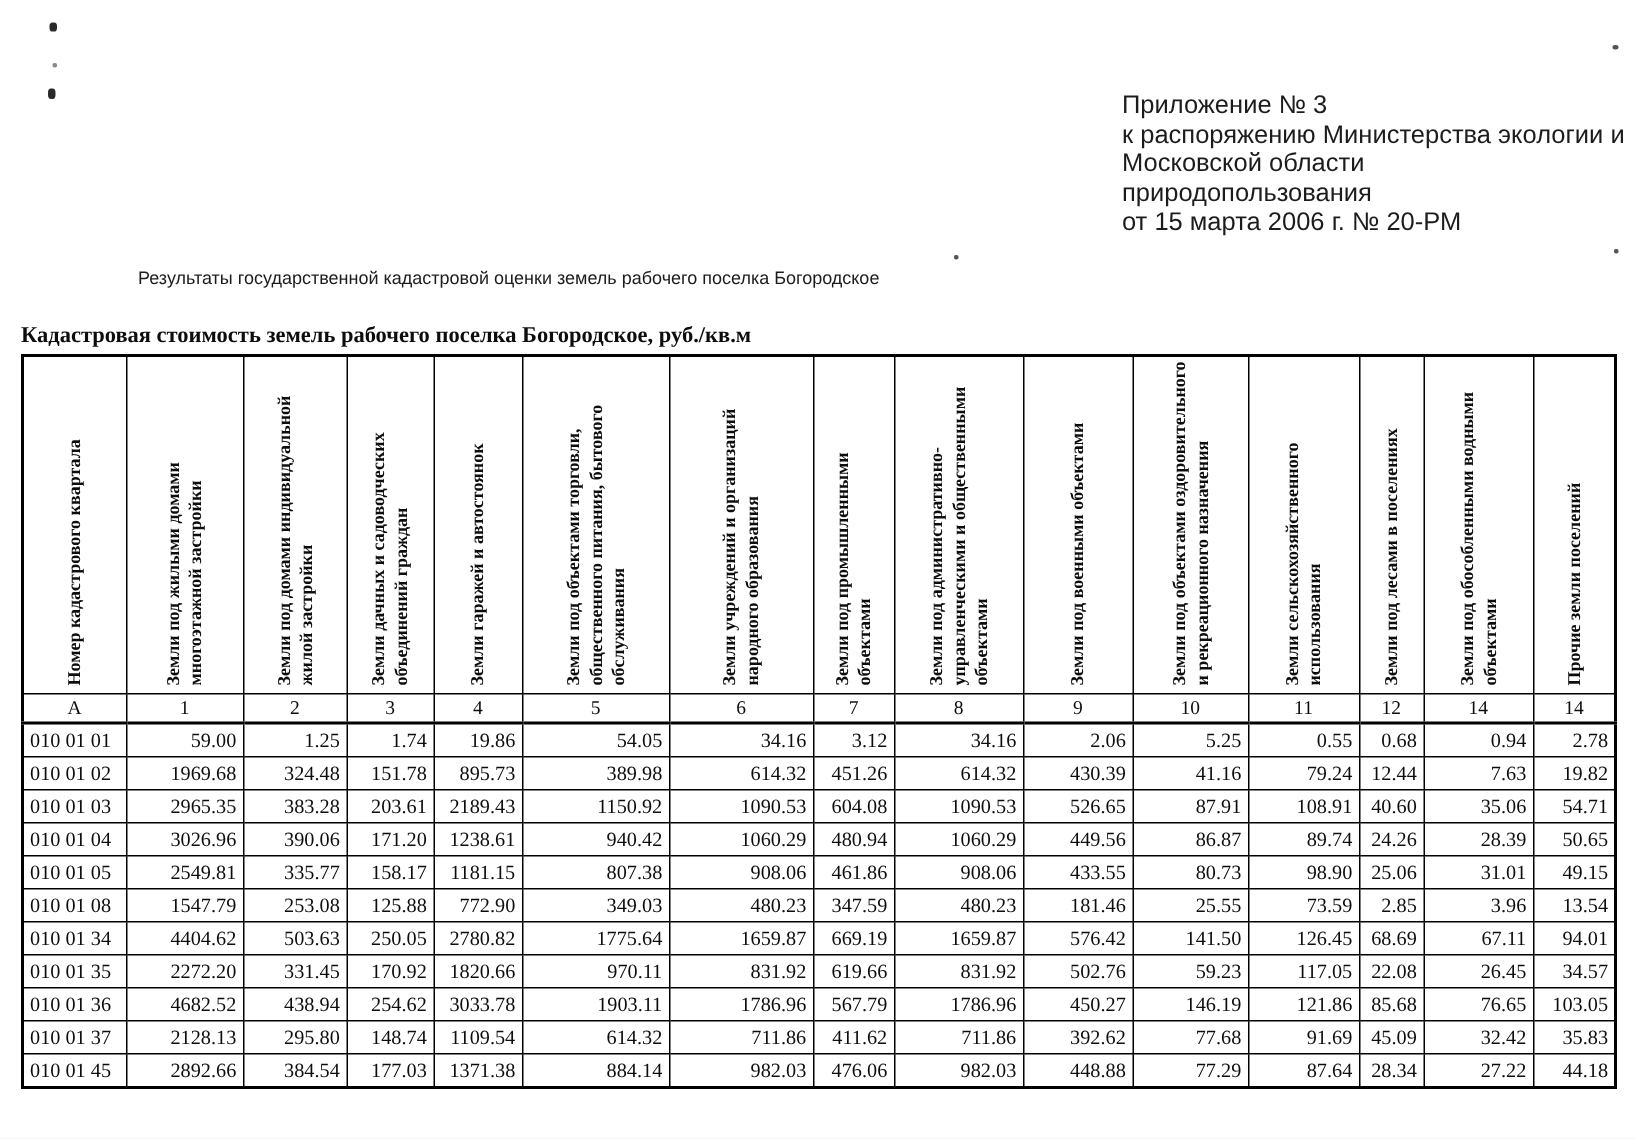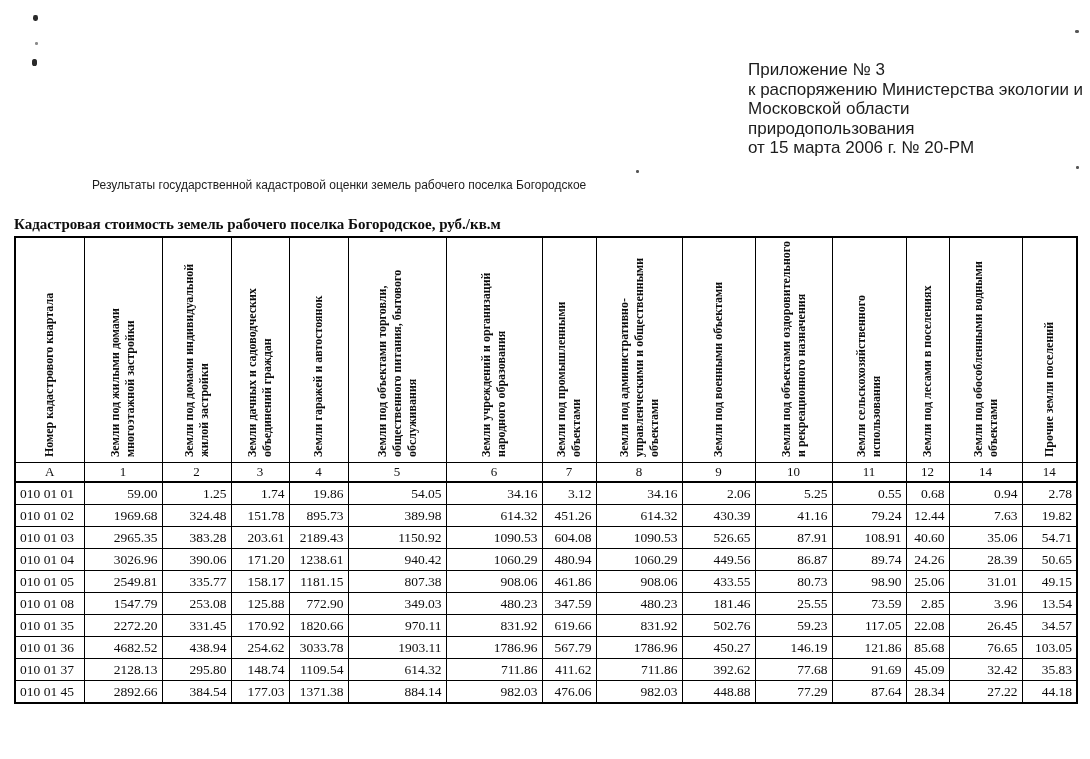--- a/index.html
+++ b/index.html
@@ -299,20 +299,37 @@
             <td class="num">347.59</td>
             <td class="num">480.23</td>
             <td class="num">181.46</td>
             <td class="num">25.55</td>
             <td class="num">73.59</td>
             <td class="num">2.85</td>
             <td class="num">3.96</td>
             <td class="num">13.54</td>
           </tr>
           <tr>
+            <td class="id">010 01 34</td>
+            <td class="num">4404.62</td>
+            <td class="num">503.63</td>
+            <td class="num">250.05</td>
+            <td class="num">2780.82</td>
+            <td class="num">1775.64</td>
+            <td class="num">1659.87</td>
+            <td class="num">669.19</td>
+            <td class="num">1659.87</td>
+            <td class="num">576.42</td>
+            <td class="num">141.50</td>
+            <td class="num">126.45</td>
+            <td class="num">68.69</td>
+            <td class="num">67.11</td>
+            <td class="num">94.01</td>
+          </tr>
+          <tr>
             <td class="id">010 01 35</td>
             <td class="num">2272.20</td>
             <td class="num">331.45</td>
             <td class="num">170.92</td>
             <td class="num">1820.66</td>
             <td class="num">970.11</td>
             <td class="num">831.92</td>
             <td class="num">619.66</td>
             <td class="num">831.92</td>
             <td class="num">502.76</td>

